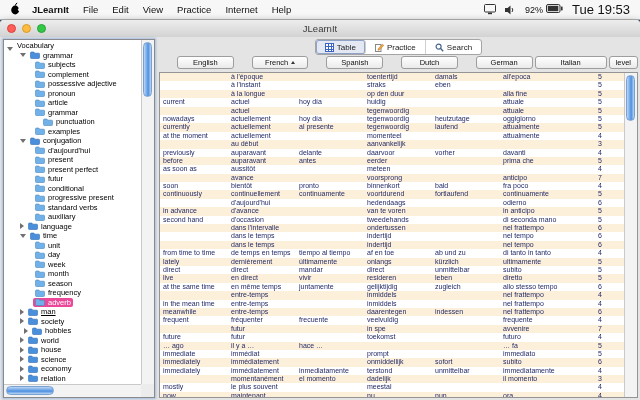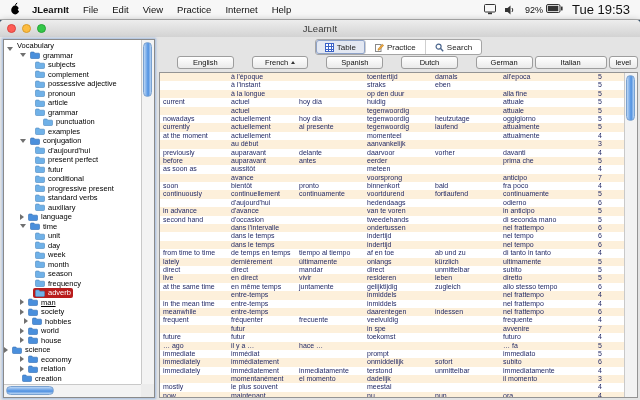--- a/index.html
+++ b/index.html
@@ -32,21 +32,21 @@
 
   
   .sidebar{position:absolute;left:3px;top:2px;width:152px;bottom:2px;background:#fff;border:1px solid #8a8a8a;
     box-sizing:border-box;box-shadow:0 0 2px 1px rgba(110,155,220,.55);}
   .tree{position:absolute;top:1px;left:0;right:13px;bottom:13px;overflow:hidden;font-size:7.5px;color:#000;}
   .tree-row{height:9.5px;display:flex;align-items:center;white-space:nowrap;}
   .tri{flex:0 0 auto;margin-right:2px;width:0;height:0;}
   .tri.expanded{border-left:3.5px solid transparent;border-right:3.5px solid transparent;border-top:4.5px solid #707070;}
   .tri.collapsed{border-top:3.5px solid transparent;border-bottom:3.5px solid transparent;border-left:4.5px solid #707070;}
   .tree-inner{display:inline-flex;align-items:center;height:9.5px;padding:0 2px;border-radius:2px;}
-  .tree-inner.sel{background:#b91c1c;color:#fff;}
+  .tree-inner.sel{background:#ec4899;color:#fff;}
   .folder{display:inline-flex;margin-right:3px;}
   .tree-label{line-height:9.5px;}
 
   
   .vscroll{position:absolute;top:0;right:0;bottom:13px;width:13px;background:#f3f3f3;border-left:1px solid #c9c9c9;box-sizing:border-box;}
   .hscroll{position:absolute;left:0;right:13px;bottom:0;height:13px;background:#f3f3f3;border-top:1px solid #c9c9c9;box-sizing:border-box;}
   .corner{position:absolute;right:0;bottom:0;width:13px;height:13px;background:#ececec;}
   .vthumb{position:absolute;top:2px;left:1px;width:9px;height:55px;border-radius:5px;border:1px solid #79a1d0;box-sizing:border-box;
     background:linear-gradient(90deg,#bcd6f4,#6aa3e8 45%,#4f90e0 60%,#bcd6f4);}
   .hthumb{position:absolute;left:2px;top:1px;height:9px;width:48px;border-radius:5px;border:1px solid #79a1d0;box-sizing:border-box;
@@ -258,20 +258,30 @@
                 <span class="tree-label">d'aujourd'hui</span>
               </span>
             </div>
             <div class="tree-row" style="padding-left: 29px;">
               <span class="tree-inner">
                 <span class="folder">
                   <svg width="10" height="8">
                     <path d="M0.5 2 Q0.5 1 1.5 1 H3.8 L4.8 2.2 H8.7 Q9.5 2.2 9.5 3 V6.6 Q9.5 7.5 8.6 7.5 H1.4 Q0.5 7.5 0.5 6.6 Z" fill="#6fb1e8" stroke="#4a86c0" stroke-width="0.6"></path>
                   </svg>
                 </span>
+                <span class="tree-label">present</span>
+              </span>
+            </div>
+            <div class="tree-row" style="padding-left: 29px;">
+              <span class="tree-inner">
+                <span class="folder">
+                  <svg width="10" height="8">
+                    <path d="M0.5 2 Q0.5 1 1.5 1 H3.8 L4.8 2.2 H8.7 Q9.5 2.2 9.5 3 V6.6 Q9.5 7.5 8.6 7.5 H1.4 Q0.5 7.5 0.5 6.6 Z" fill="#6fb1e8" stroke="#4a86c0" stroke-width="0.6"></path>
+                  </svg>
+                </span>
                 <span class="tree-label">present perfect</span>
               </span>
             </div>
             <div class="tree-row" style="padding-left: 29px;">
               <span class="tree-inner">
                 <span class="folder">
                   <svg width="10" height="8">
                     <path d="M0.5 2 Q0.5 1 1.5 1 H3.8 L4.8 2.2 H8.7 Q9.5 2.2 9.5 3 V6.6 Q9.5 7.5 8.6 7.5 H1.4 Q0.5 7.5 0.5 6.6 Z" fill="#6fb1e8" stroke="#4a86c0" stroke-width="0.6"></path>
                   </svg>
                 </span>
@@ -458,21 +468,21 @@
               <span class="tri collapsed"></span>
               <span class="tree-inner">
                 <span class="folder">
                   <svg width="10" height="8">
                     <path d="M0.5 2 Q0.5 1 1.5 1 H3.8 L4.8 2.2 H8.7 Q9.5 2.2 9.5 3 V6.6 Q9.5 7.5 8.6 7.5 H1.4 Q0.5 7.5 0.5 6.6 Z" fill="#4a8fdc" stroke="#2f6cb4" stroke-width="0.6"></path>
                   </svg>
                 </span>
                 <span class="tree-label">house</span>
               </span>
             </div>
-            <div class="tree-row" style="">
+            <div class="tree-row" style="padding-left: 16px;">
               <span class="tri collapsed"></span>
               <span class="tree-inner">
                 <span class="folder">
                   <svg width="10" height="8">
                     <path d="M0.5 2 Q0.5 1 1.5 1 H3.8 L4.8 2.2 H8.7 Q9.5 2.2 9.5 3 V6.6 Q9.5 7.5 8.6 7.5 H1.4 Q0.5 7.5 0.5 6.6 Z" fill="#4a8fdc" stroke="#2f6cb4" stroke-width="0.6"></path>
                   </svg>
                 </span>
                 <span class="tree-label">science</span>
               </span>
             </div>

